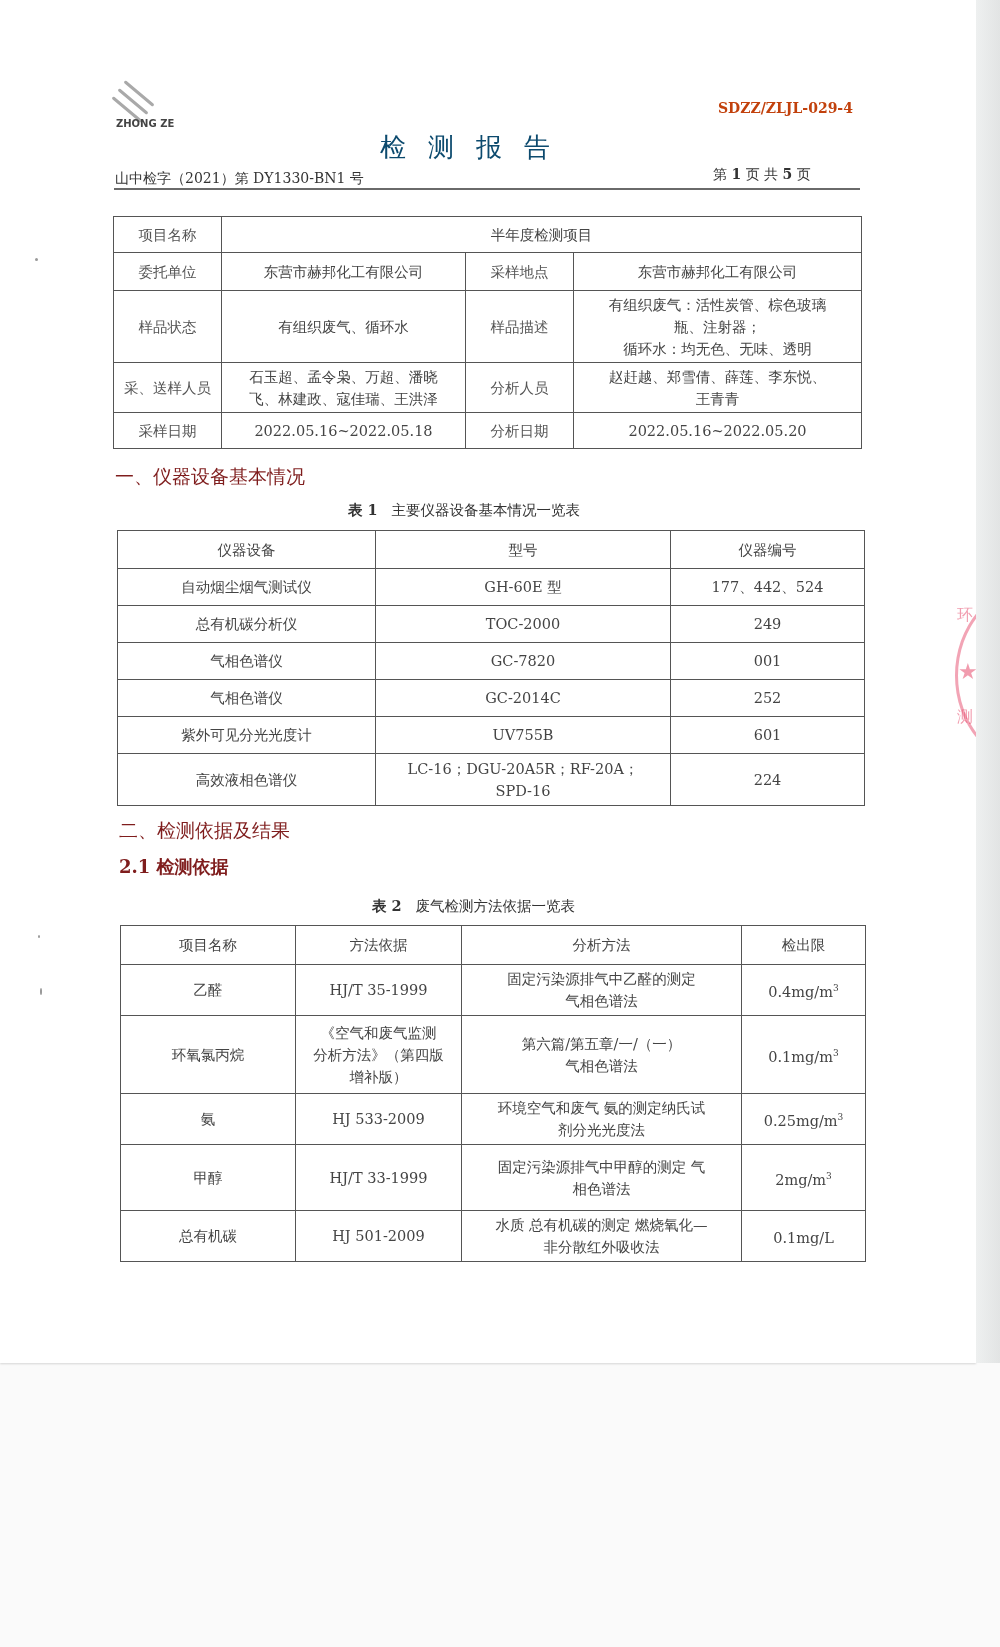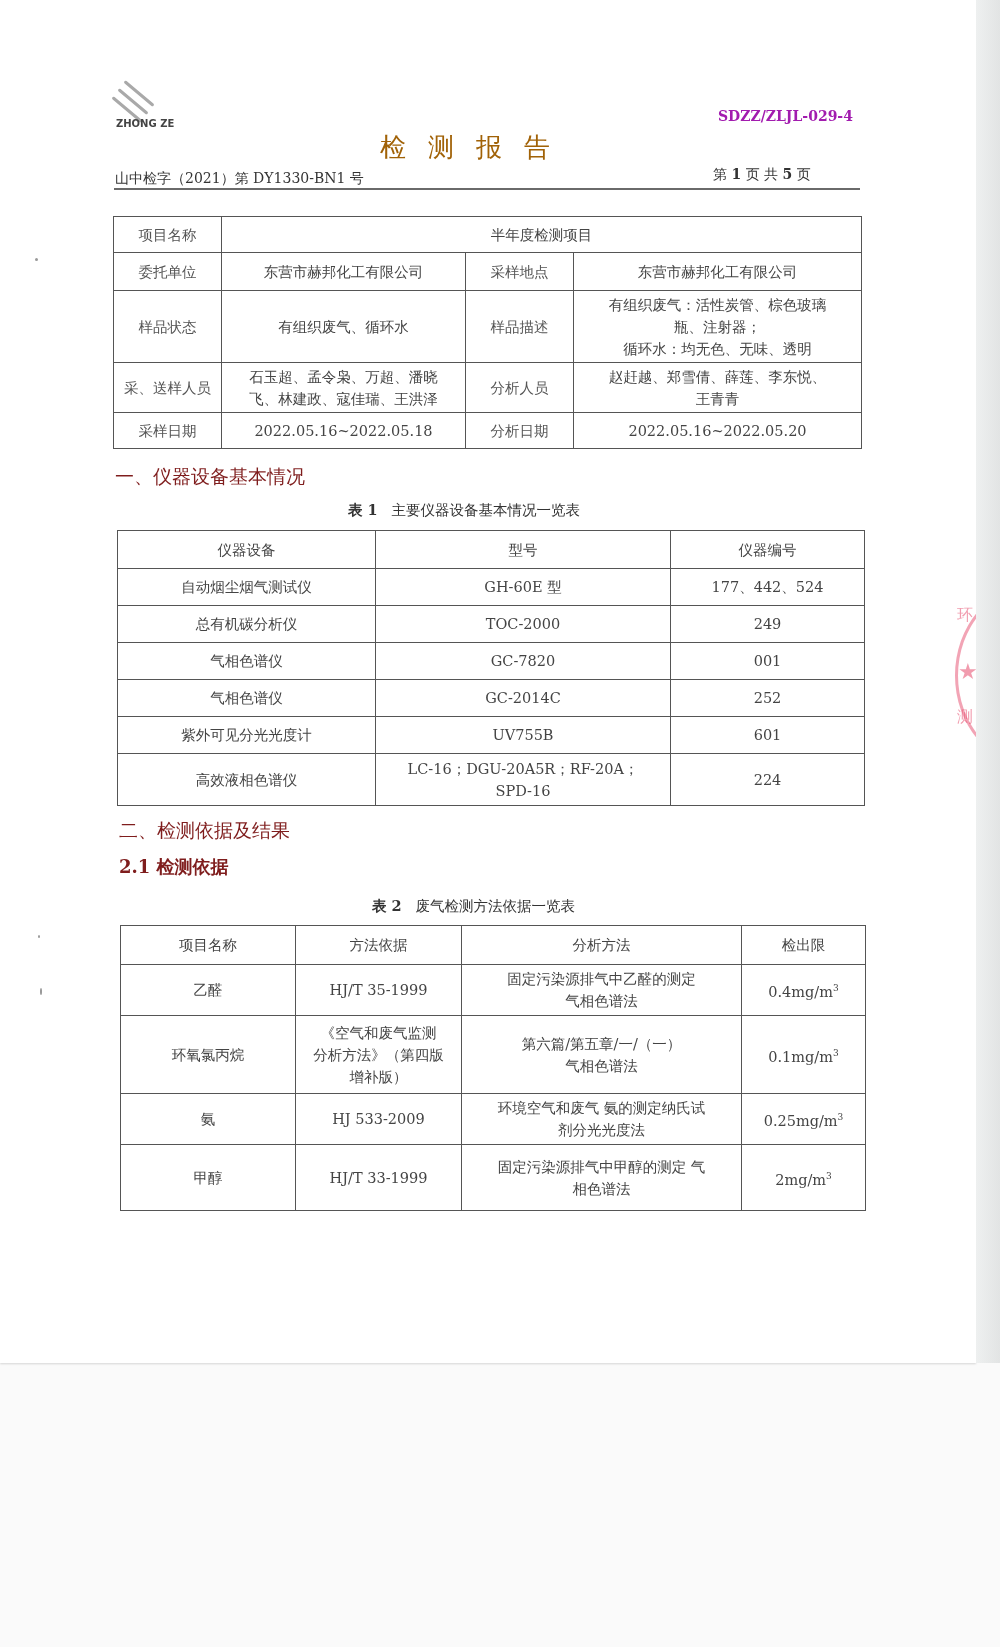--- a/index.html
+++ b/index.html
@@ -21,26 +21,26 @@
     .logo { position: absolute; left: 112px; top: 78px; width: 60px; height: 56px; }
     .logo .bar {
       position: absolute; height: 3px; width: 38px; background: #a9a9a9;
       transform: rotate(40deg); border-radius: 2px;
     }
     .logo-text {
       position: absolute; left: 116px; top: 118px;
       font-family: "DejaVu Sans", sans-serif; font-size: 10px; font-weight: bold; color: #444;
     }
     .doc-code {
-      position: absolute; left: 718px; top: 108px;
-      font-size: 14px; font-weight: bold; color: #a21caf;
+      position: absolute; left: 718px; top: 100px;
+      font-size: 14px; font-weight: bold; color: #c2410c;
     }
     .title {
       position: absolute; left: 380px; top: 130px;
-      font-size: 26px; letter-spacing: 22px; color: #a16207;
+      font-size: 26px; letter-spacing: 22px; color: #0c4a6e;
     }
     .report-no {
       position: absolute; left: 115px; top: 170px; font-size: 14px; color: #333;
     }
     .report-no b { font-weight: normal; }
     .page-count {
       position: absolute; left: 713px; top: 166px; font-size: 14px; color: #333;
     }
     .header-rule {
       position: absolute; left: 114px; top: 188px; width: 746px; height: 2px;
@@ -270,20 +270,29 @@
     </tr>
     <tr style="height:66px">
       <td>甲醇</td>
       <td>HJ/T 33-1999</td>
       <td>
         <div>固定污染源排气中甲醇的测定 气</div>
         <div>相色谱法</div>
       </td>
       <td><span>2mg/m</span><sup>3</sup></td>
     </tr>
+    <tr style="height:51px">
+      <td>总有机碳</td>
+      <td>HJ 501-2009</td>
+      <td>
+        <div>水质 总有机碳的测定 燃烧氧化—</div>
+        <div>非分散红外吸收法</div>
+      </td>
+      <td><span>0.1mg/L</span><sup></sup></td>
+    </tr>
   </tbody>
     </table>
 
   <div class="stamp">
     <div class="stamp-inner"></div>
     <span class="stamp-char" style="left:2px; top:20px;">环</span>
     <span class="stamp-char" style="left:3px; top:74px; font-size:22px;">★</span>
     <span class="stamp-char" style="left:2px; top:122px;">测</span>
   </div>
 

